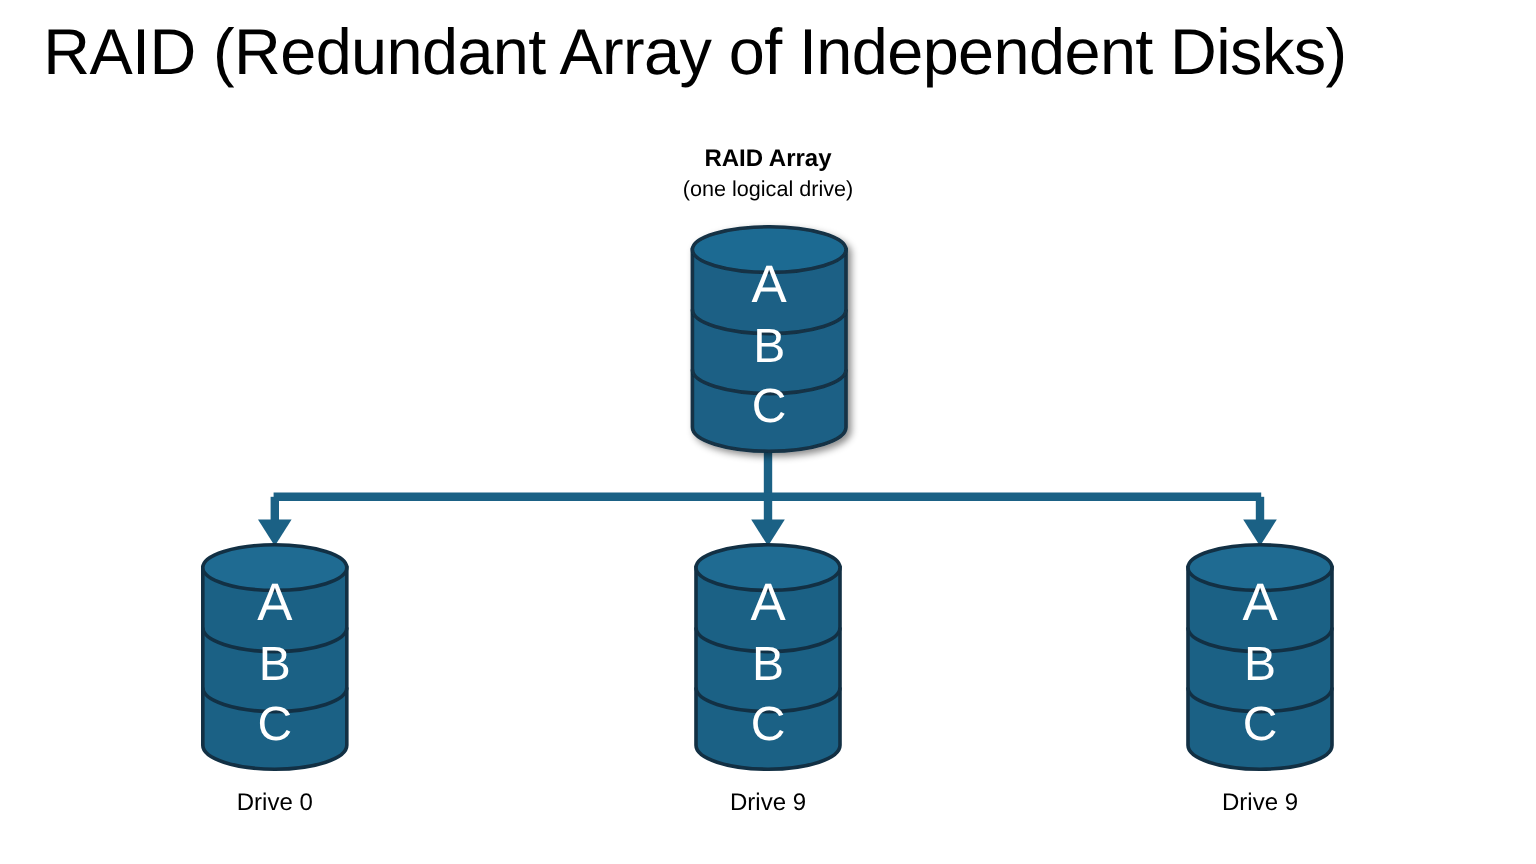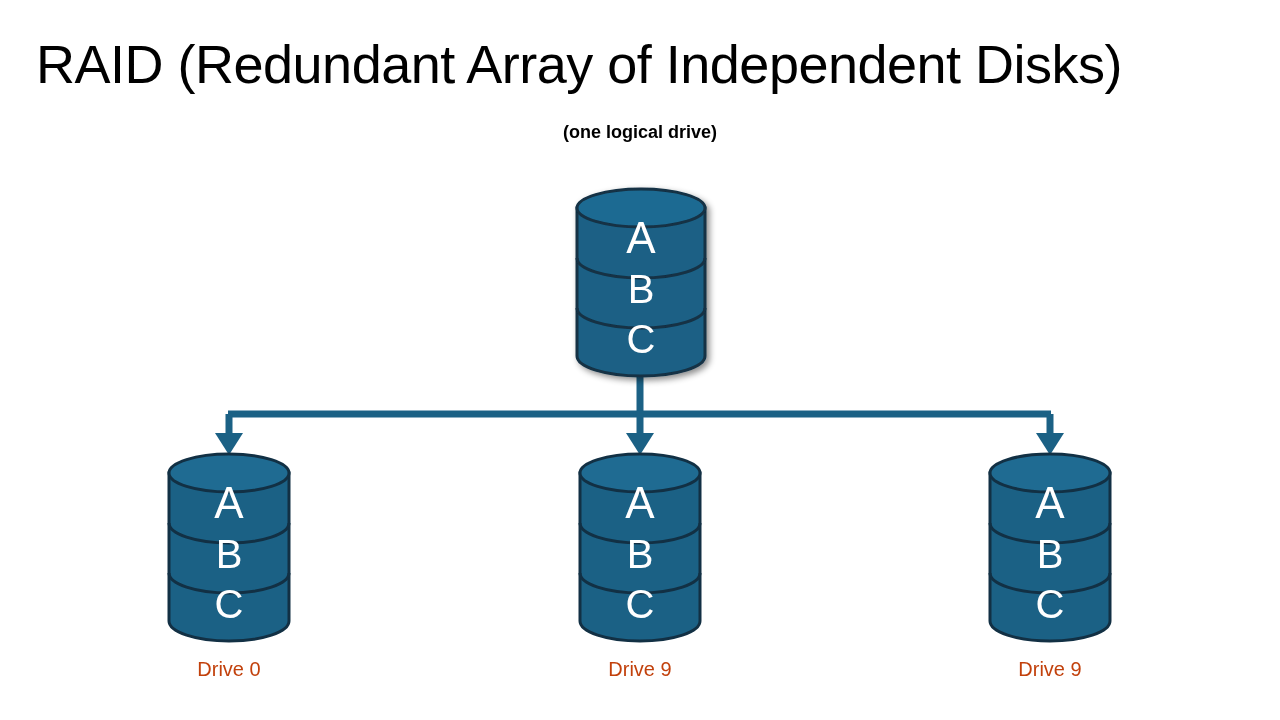--- a/index.html
+++ b/index.html
@@ -21,21 +21,21 @@
     position: absolute;
     inset: 0;
     width: 1280px;
     height: 720px;
   }
 
   
   .slide-title {
     position: absolute;
     left: 36px;
-    top: 32px;
+    top: 12px;
     font-size: 54px;
     line-height: 64px;
     font-weight: 400;
     letter-spacing: -0.5px;
     white-space: nowrap;
     color: #000000;
   }
 
   
   .array-caption {
@@ -46,21 +46,21 @@
     text-align: center;
   }
   .array-caption .line1 {
     font-size: 20px;
     font-weight: bold;
     line-height: 25px;
     display: block;
   }
   .array-caption .line2 {
     font-size: 18px;
-    font-weight: 700;
+    font-weight: 400;
     line-height: 24px;
     display: block;
   }
 
   
   .connector-layer {
     position: absolute;
     left: 0;
     top: 0;
     width: 1280px;
@@ -76,40 +76,41 @@
     display: block;
     overflow: visible;
   }
   .disk-label {
     position: absolute;
     left: 0;
     width: 100%;
     text-align: center;
     font-size: 20px;
     line-height: 26px;
-    color: #c2410c;
+    color: #000000;
   }
 
   
   .seg-letter {
     position: absolute;
     text-align: center;
     color: #ffffff;
     font-weight: 400;
     user-select: none;
   }
 </style>
 </head>
 <body style="background: rgb(255, 255, 255);">
 
 <div id="slide">
 
   <div class="slide-title">RAID (Redundant Array of Independent Disks)</div>
 
   <div class="array-caption">
+    <span class="line1">RAID Array</span>
     <span class="line2">(one logical drive)</span>
   </div>
 
   <svg class="connector-layer" viewBox="0 0 1280 720" width="1280" height="720">
     <g>
 
       <line x1="640" y1="365" x2="640" y2="417" stroke="#1b6185" stroke-width="7"></line>
 
       <line x1="228" y1="414" x2="1051" y2="414" stroke="#1b6185" stroke-width="7"></line>
 

